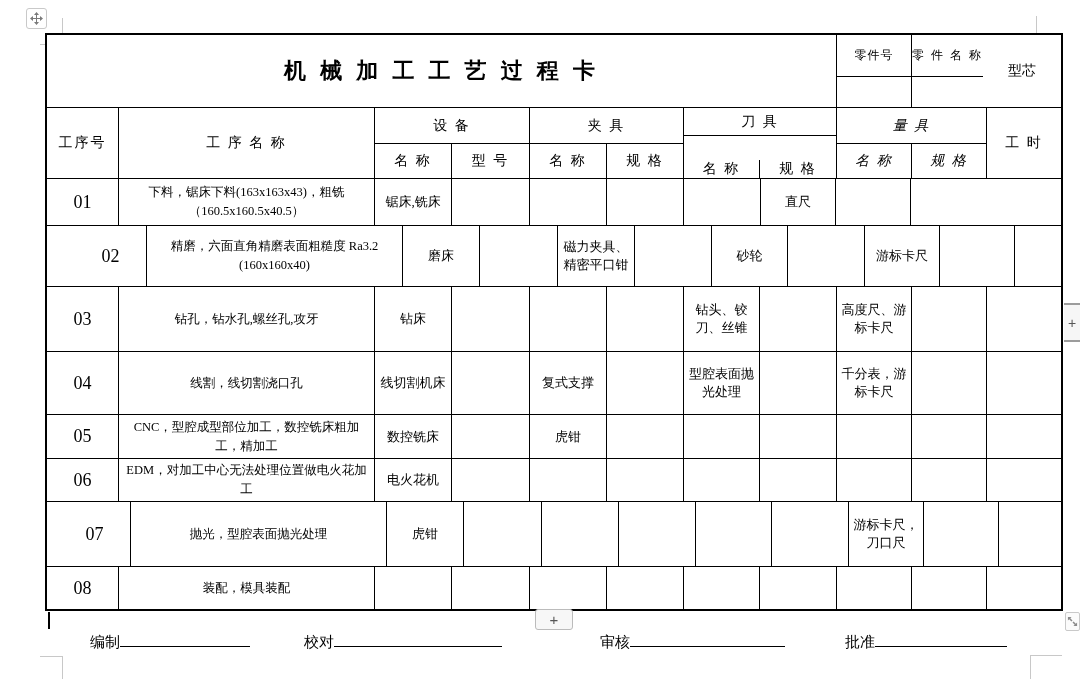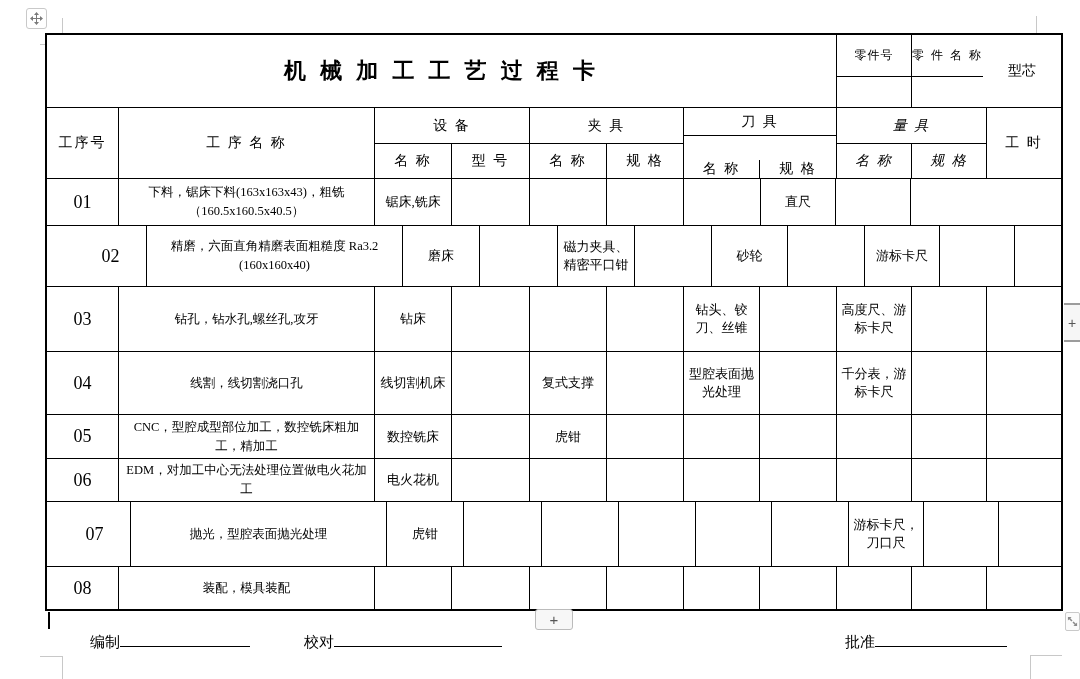--- a/index.html
+++ b/index.html
@@ -279,18 +279,21 @@
   </div>
   <div class="caret"></div>
 
   <div class="sigs">
     <span class="sig" style="left:90px;">
       <span>编制</span><span class="sig-line" style="width:130px;"></span>
     </span>
     <span class="sig" style="left:304px;">
       <span>校对</span><span class="sig-line" style="width:168px;"></span>
     </span>
+    <span class="sig" style="left:600px;">
+      <span>审核</span><span class="sig-line" style="width:155px;"></span>
+    </span>
     <span class="sig" style="left:845px;">
       <span>批准</span><span class="sig-line" style="width:132px;"></span>
     </span>
   </div>
 
 </div>
 
 </body></html>

